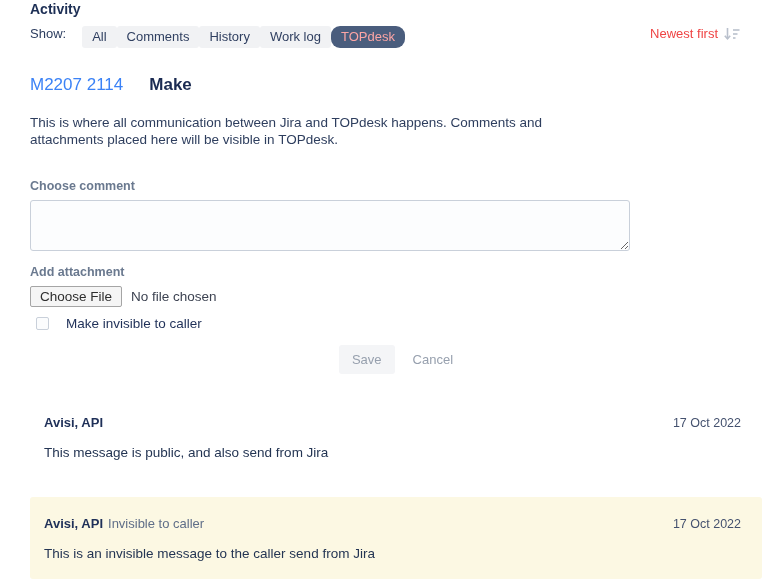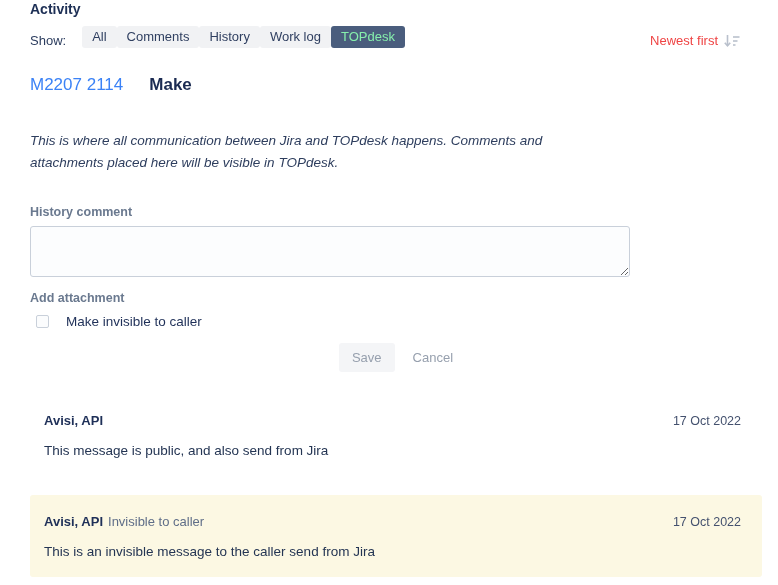--- a/index.html
+++ b/index.html
@@ -18,21 +18,21 @@
     font-size: 14px;
     font-weight: bold;
     color: #1d2f55;
     line-height: 16px;
   }
 
   
   .filter-row {
     margin-top: 9px;
     display: flex;
-    align-items: flex-end;
+    align-items: flex-start;
     height: 22px;
   }
   .show-label {
     font-size: 13px;
     color: #2b3c5e;
     margin-right: 16px;
   }
   .filter-tabs { display: flex; align-items: center; }
   .tab {
     font-size: 13px;
@@ -40,21 +40,22 @@
     background: #f1f2f4;
     border: none;
     border-radius: 3px;
     padding: 4px 10px;
     line-height: 14px;
     cursor: pointer;
     font-family: "Liberation Sans", sans-serif;
   }
   .tab.active {
     background: #4a5d7d;
-    color: #86efac;
+    color: #fca5a5;
+    border-radius: 9px;
   }
   .sort-control {
     margin-left: auto;
     margin-right: 22px;
     display: flex;
     align-items: center;
     gap: 6px;
     cursor: pointer;
   }
   .sort-label { font-size: 13px; color: #ef4444; }
@@ -72,26 +73,25 @@
     text-decoration: none;
   }
   .ticket-name {
     font-size: 17px;
     font-weight: bold;
     color: #1b2b52;
     margin-left: 26px;
   }
 
   .description {
-    margin-top: 35px;
+    margin-top: 19px;
     max-width: 545px;
     font-size: 13.5px;
-    line-height: 22px;
+    line-height: 17px;
     color: #2e3e5e;
-    font-style: italic;
   }
 
   
   .field-label {
     font-size: 12.5px;
     font-weight: bold;
     color: #6a798f;
     line-height: 14px;
   }
   .insert-label { margin-top: 31px; }
@@ -251,24 +251,28 @@
     </div>
   </div>
 
   <div class="ticket-head">
     <a href="#" class="ticket-link">M2207 2114</a>
     <span class="ticket-name">Make</span>
   </div>
 
   <p class="description">This is where all communication between Jira and TOPdesk happens. Comments and attachments placed here will be visible in TOPdesk.</p>
 
-  <div class="field-label insert-label">History comment</div>
+  <div class="field-label insert-label">Choose comment</div>
   <textarea class="comment-textarea" style=""></textarea>
 
   <div class="field-label attach-label">Add attachment</div>
+  <div class="file-row">
+    <button class="choose-file-btn">Choose File</button>
+    <span class="no-file-text">No file chosen</span>
+  </div>
 
   <div class="checkbox-row">
     <span class="checkbox" role="checkbox" aria-checked="false"></span>
     <span class="checkbox-label">Make invisible to caller</span>
   </div>
 
   <div class="actions-row">
     <button class="save-button">Save</button>
     <a href="#" class="cancel-link">Cancel</a>
   </div>

